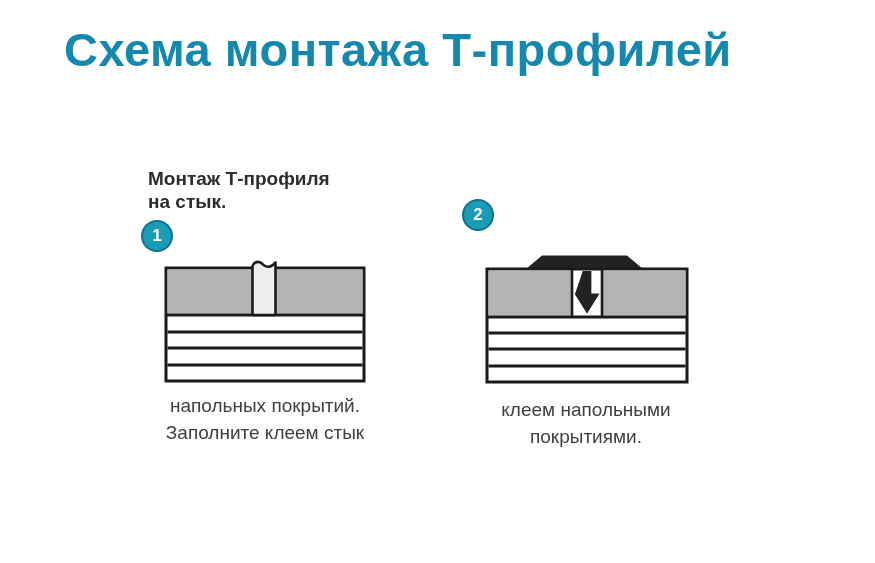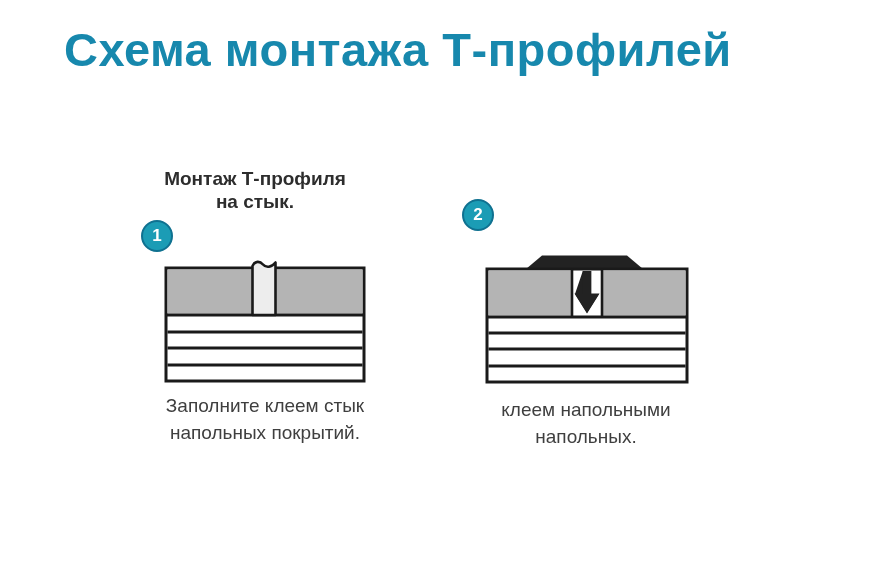--- a/index.html
+++ b/index.html
@@ -20,21 +20,20 @@
     font-weight: 700;
     letter-spacing: 0.5px;
     color: #1788ad;
     white-space: nowrap;
   }
   .subtitle {
     position: absolute;
     left: 148px;
     top: 167px;
     width: 214px;
-    text-align: center;
     font-size: 19px;
     font-weight: 700;
     line-height: 23px;
     color: #2d2d2d;
   }
   .badge {
     position: absolute;
     width: 32px;
     height: 32px;
     border-radius: 50%;
@@ -115,22 +114,22 @@
       <path class="ln" d="M3.5,83 H200.5" stroke-width="3"></path>
       <path class="ln" d="M3.5,99 H200.5" stroke-width="3"></path>
       <path class="ln" d="M3.5,116 H200.5" stroke-width="3"></path>
       <path class="blk" d="M97.8,21 h8.4 v23 h7.8 Q102,38.5 90,44 Z M90,44 Q102,38.5 114,44 L102,63 Z"></path>
       <rect class="blk" x="97.8" y="21" width="8.4" height="25"></rect>
       <polygon class="blk" points="89.5,43.5 114.5,43.5 102,63.5"></polygon>
     </svg>
   </div>
 
   <div class="caption caption-1">
+    <div>напольных покрытий.</div>
     <div>Заполните клеем стык</div>
-    <div>напольных покрытий.</div>
   </div>
 
   <div class="caption caption-2">
     <div>клеем напольными</div>
-    <div>напольных.</div>
+    <div>покрытиями.</div>
   </div>
 
 </div>
 
 </body></html>

